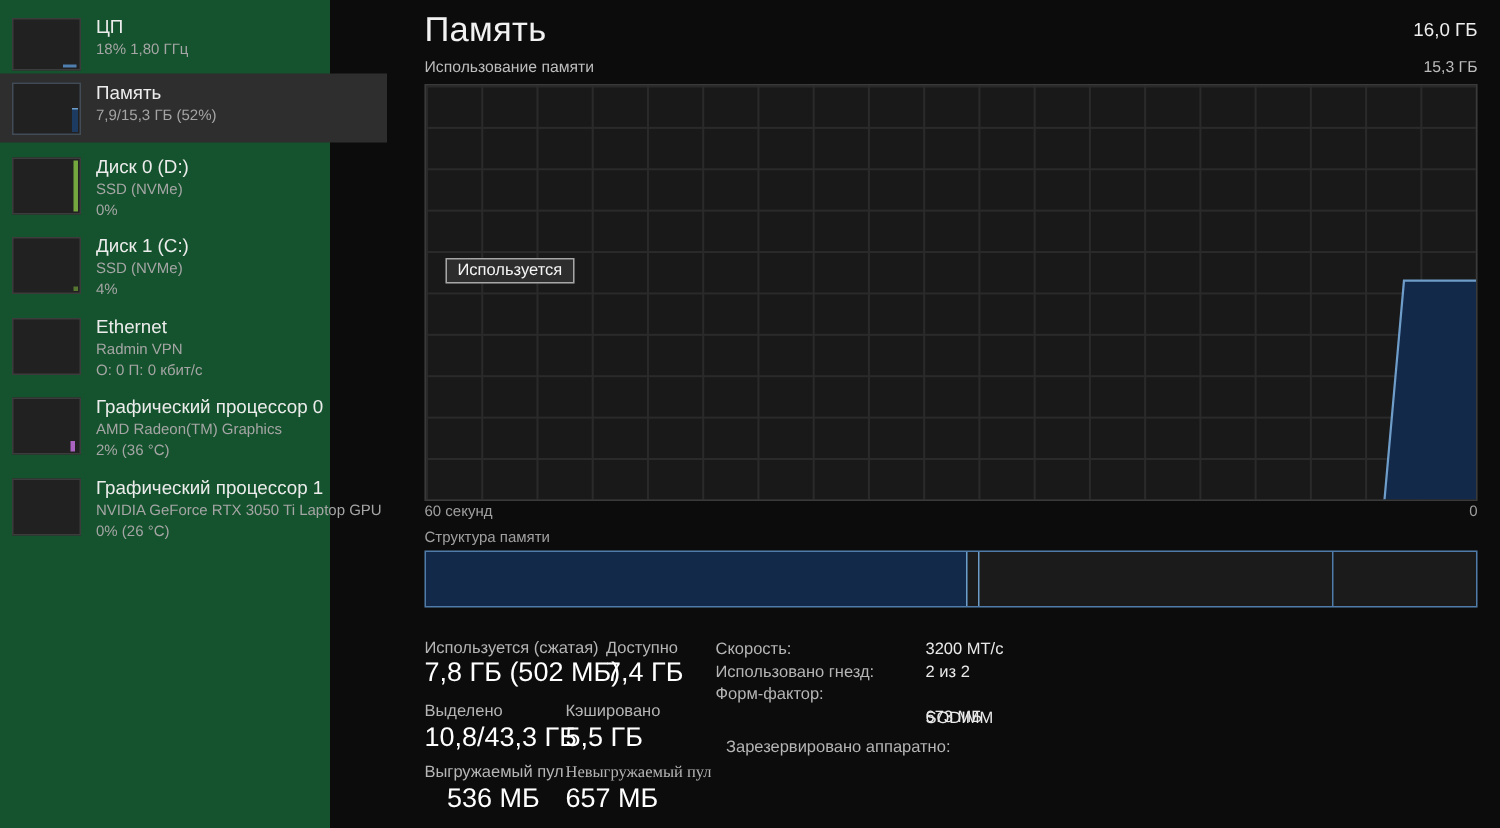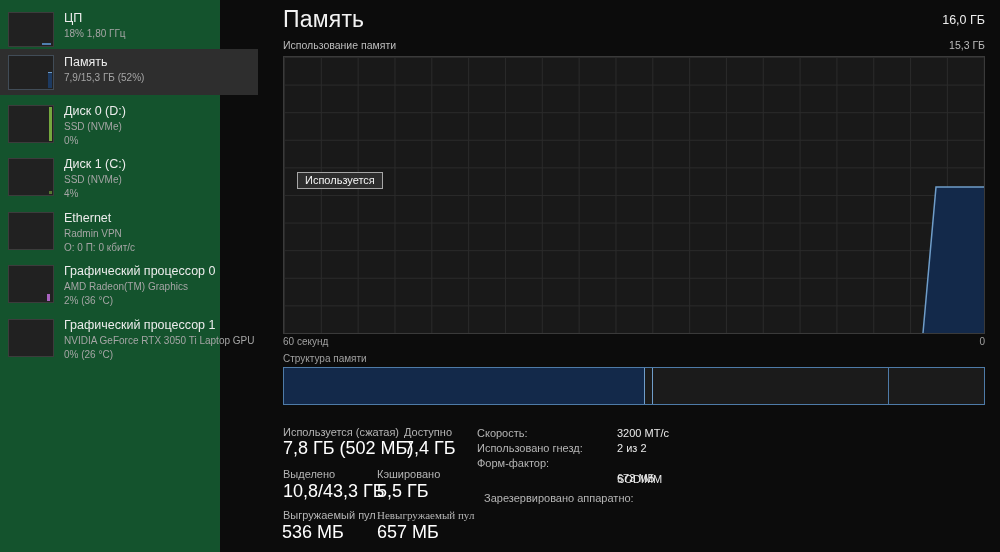--- a/index.html
+++ b/index.html
@@ -153,21 +153,21 @@
     <div class="stat-val" style="left:25px;top:438px;">7,8 ГБ (502 МБ)</div>
     <div class="stat-lbl" style="left:146px;top:426px;">Доступно</div>
     <div class="stat-val" style="left:146px;top:438px;">7,4 ГБ</div>
 
     <div class="stat-lbl" style="left:25px;top:468px;">Выделено</div>
     <div class="stat-val" style="left:25px;top:481px;">10,8/43,3 ГБ</div>
     <div class="stat-lbl" style="left:119px;top:468px;">Кэшировано</div>
     <div class="stat-val" style="left:119px;top:481px;">5,5 ГБ</div>
 
     <div class="stat-lbl" style="left:25px;top:509px;">Выгружаемый пул</div>
-    <div class="stat-val" style="left:24px;top:522px;">536 МБ</div>
+    <div class="stat-val" style="left:40px;top:522px;">536 МБ</div>
     <div class="stat-lbl" style="left:119px;top:509px;font-family:Liberation Serif, serif;">Невыгружаемый пул</div>
     <div class="stat-val" style="left:119px;top:522px;text-align:center;">657 МБ</div>
 
     <div class="det-lbl" style="left:219px;top:427px;">Скорость:</div>
     <div class="det-val" style="left:359px;top:427px;">3200 МТ/с</div>
     <div class="det-lbl" style="left:219px;top:442px;">Использовано гнезд:</div>
     <div class="det-val" style="left:359px;top:442px;">2 из 2</div>
     <div class="det-lbl" style="left:219px;top:457px;">Форм-фактор:</div>
     <div class="det-val" style="left:359px;top:473px;">SODIMM</div>
     <div class="det-lbl" style="left:226px;top:472px;margin-top:20px;">Зарезервировано аппаратно:</div>

